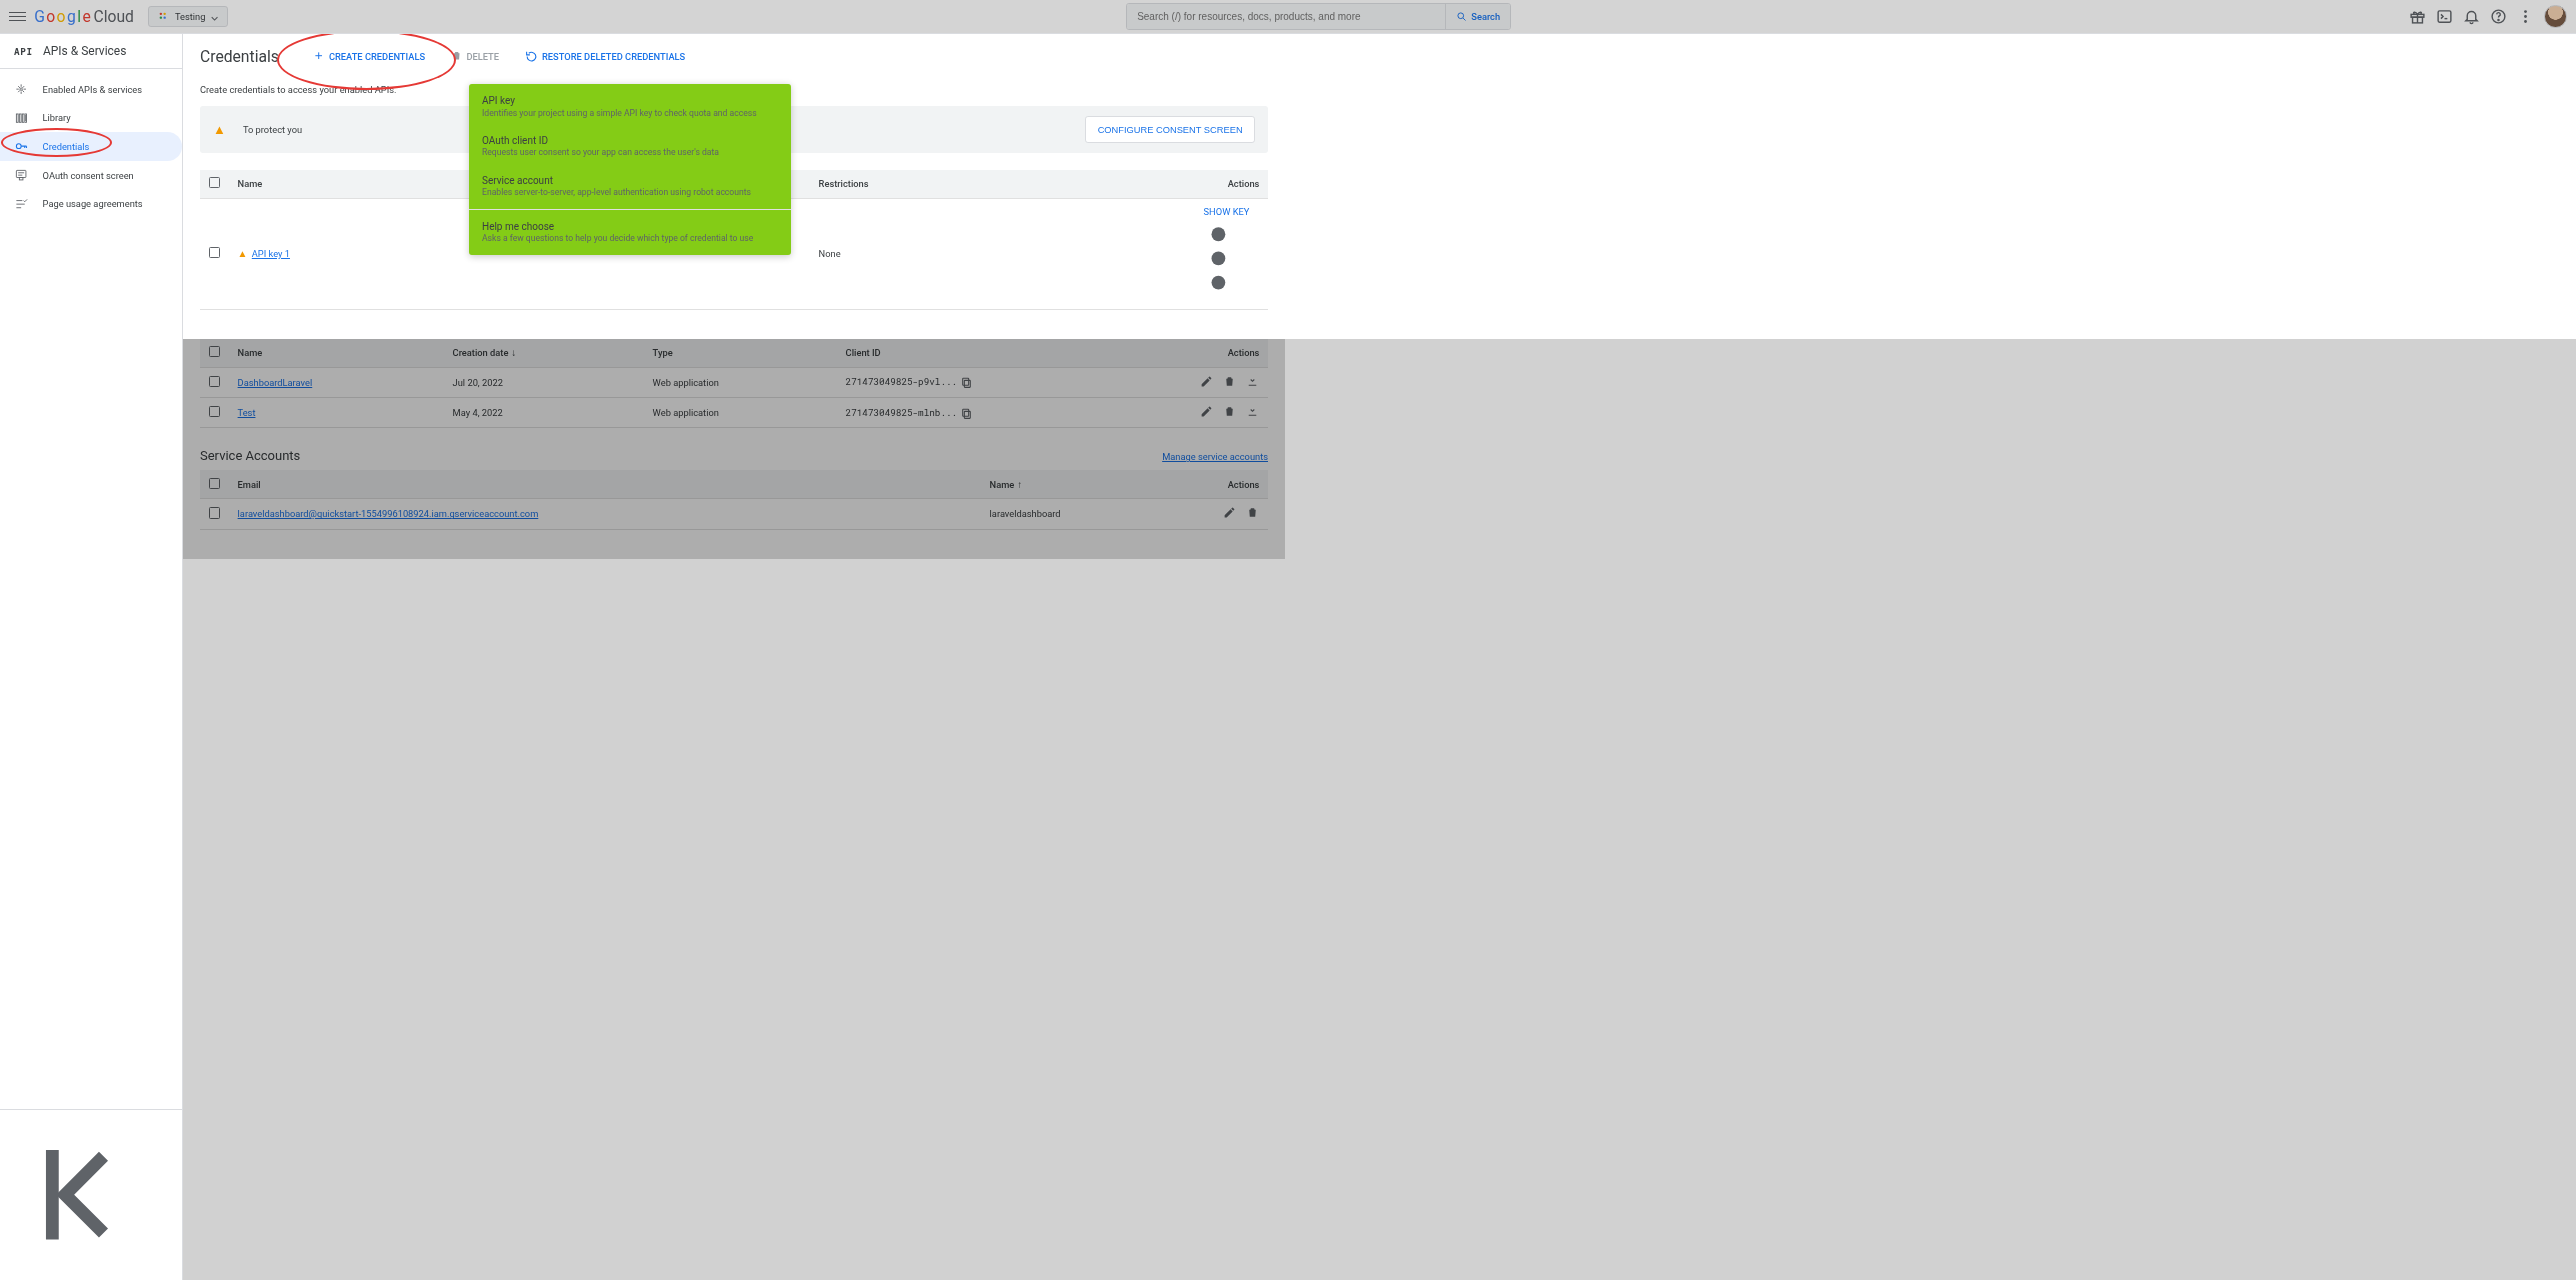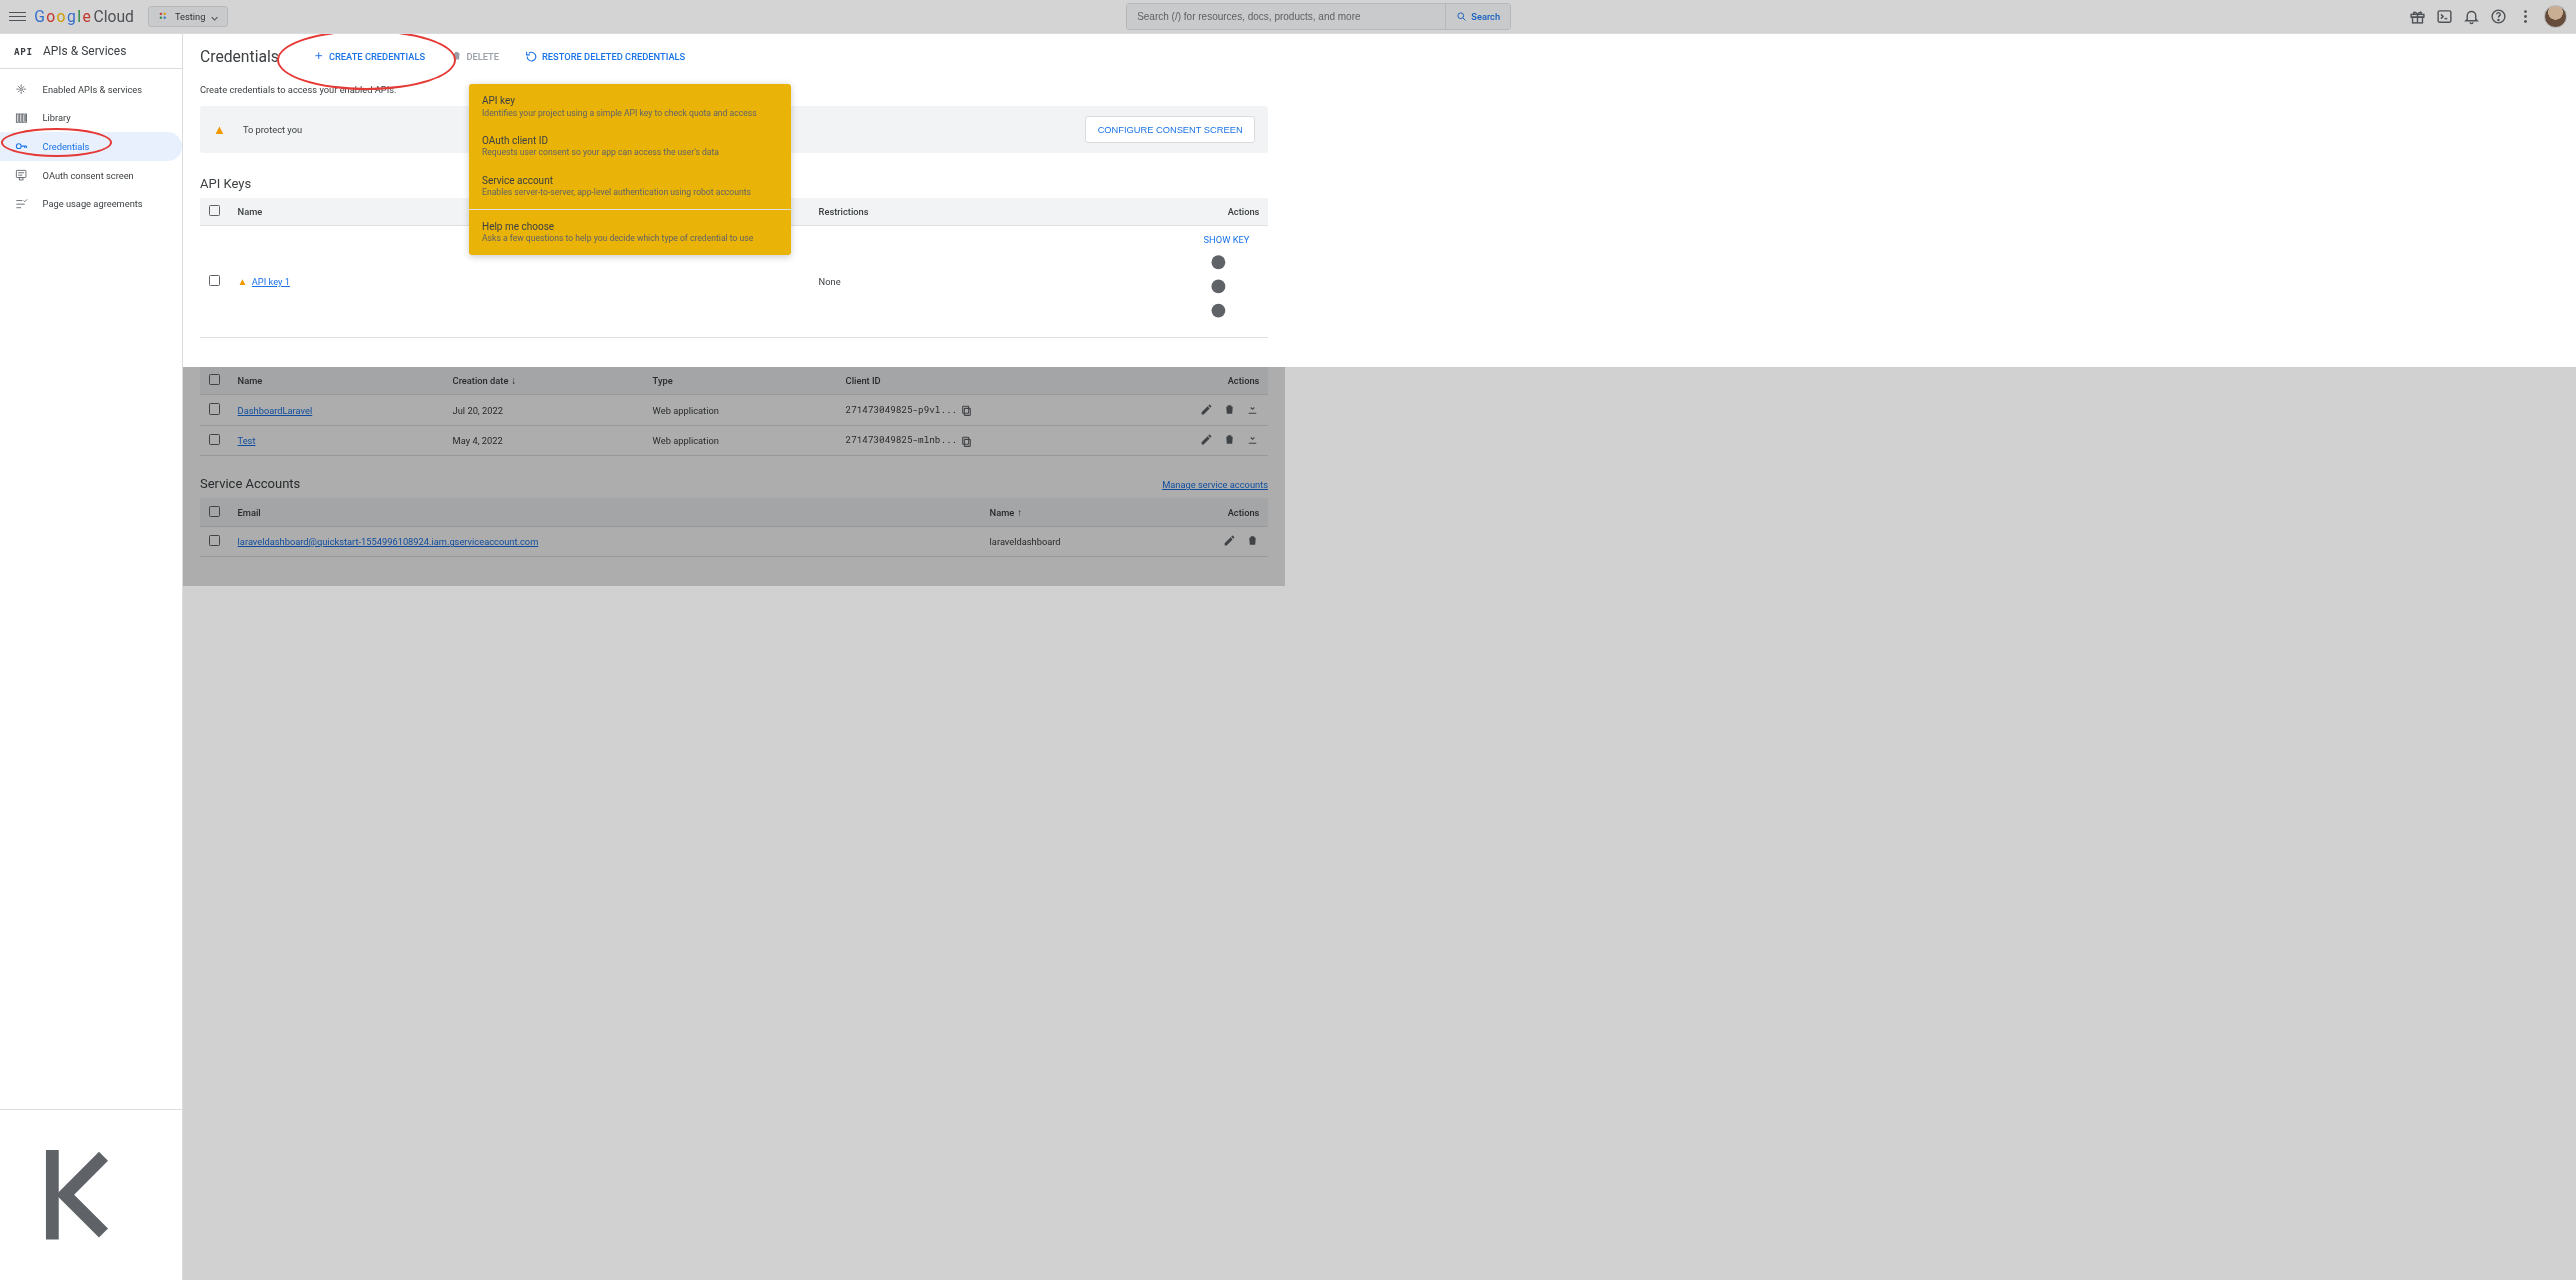--- a/index.html
+++ b/index.html
@@ -60,21 +60,21 @@
 .chk { width:11.4px; height:11.4px; border:1.4px solid #5f6368; border-radius:1.4px; display:inline-block;}
 .link { color:#1a73e8; text-decoration:underline; cursor:pointer;}
 .mono { font-family: 'Roboto Mono', monospace;}
 .row-actions { display:inline-flex; gap:10px; align-items:center; justify-content:flex-end;}
 .icon-btn { width:13px; height:13px; color:#5f6368; cursor:pointer;}
 .sort-arrow { font-size:10px; margin-left:2.9px;}
 .warn-small { color:#f29900; margin-right:4.3px; font-size:10px;}
 .showkey { color:#1a73e8; font-weight:400; cursor:pointer; margin-right:10px;}
 
 
-.dropdown { position:absolute; top:50px; left:286px; width:322px; background:#eab308; box-shadow:0 1.4px 7.2px rgba(0,0,0,.2); border-radius:2.9px; z-index:50; padding:2.9px 0;}
+.dropdown { position:absolute; top:50px; left:286px; width:322px; background:#84cc16; box-shadow:0 1.4px 7.2px rgba(0,0,0,.2); border-radius:2.9px; z-index:50; padding:2.9px 0;}
 .dd-item { padding:8.6px 13px; cursor:pointer;}
 .dd-item .dd-title { font-size:10px; color:#3c4043; margin-bottom:1.4px;}
 .dd-item .dd-sub { font-size:8.6px; color:#5f6368;}
 .dd-divider { height:0.7px; background:#e0e0e0; margin:2.9px 0;}
 
 
 .anno { position:absolute; border:2.9px solid #e53935; border-radius:50%; pointer-events:none; z-index:60;}
 .anno1 { width:179px; height:60px; top:21.5px; left:263px;}
 
 
@@ -280,23 +280,20 @@
           <span class="warn-triangle">▲</span>
           <div class="banner-text">
             <span>To protect you</span>
             <span style="display:inline-block;width:286px;"></span>
             <span>oogle. </span>
             <a><span>Learn more</span><span class="ext-icon">⬈</span></a>
           </div>
           <button class="config-btn">CONFIGURE CONSENT SCREEN</button>
         </div>
 
-        <div class="section-head-row">
-          <div class="section-title">API Keys</div>
-        </div>
         <table class="data">
           <thead>
               <tr>
             <th style="width:29px;"><span class="chk"></span></th>
             <th>Name</th>
             <th style="width:358px;">Restrictions</th>
             <th style="width:100px;">Actions</th>
           </tr>
             </thead>
           <tbody>

